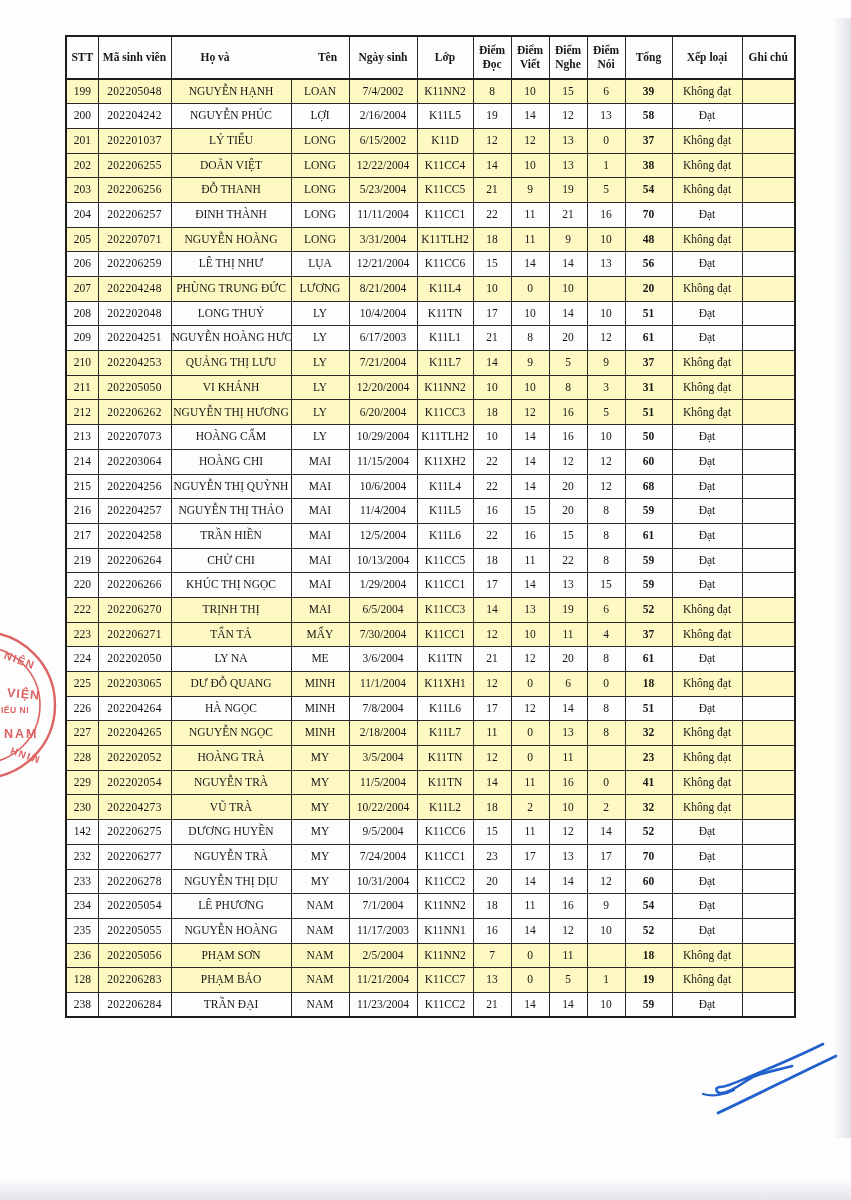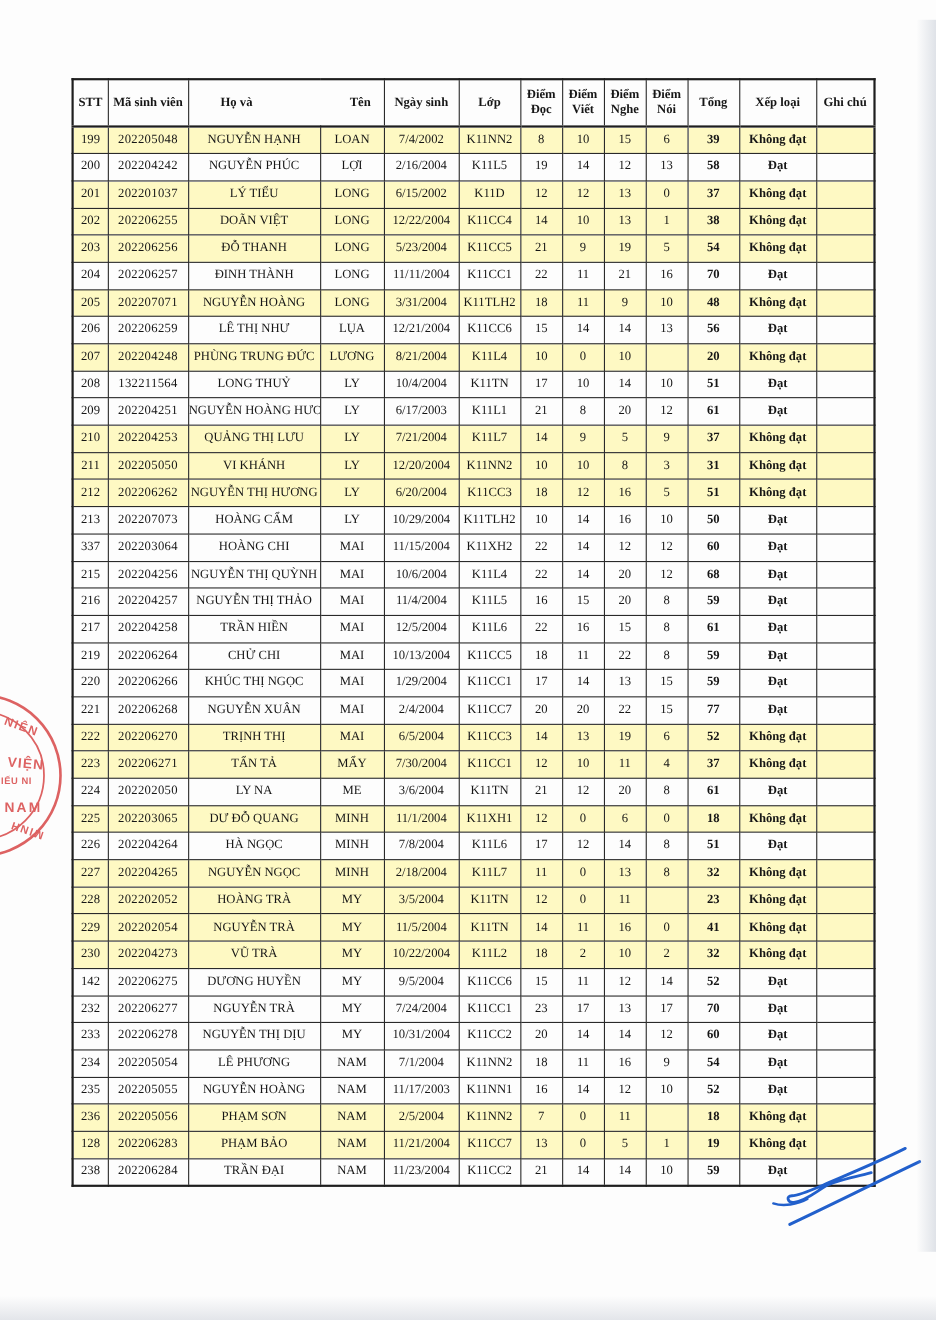--- a/index.html
+++ b/index.html
@@ -21,21 +21,20 @@
     position:absolute;left:0;bottom:0;width:100%;height:22px;
     background:linear-gradient(to bottom, rgba(195,200,210,0), rgba(195,200,210,0.45));
     pointer-events:none;
   }
   table#score-table{
     position:absolute;left:65px;top:35px;
     width:729px;
     border-collapse:collapse;
     table-layout:fixed;
     border:2px solid #1e1e1e;
-    margin-top:36px;
   }
   #score-table th, #score-table td{
     border:1px solid #2a2a2a;
     padding:0;
     overflow:hidden;
     white-space:nowrap;
     text-align:center;
     vertical-align:middle;
     font-size:11.5px;
     line-height:1.18;
@@ -49,21 +48,21 @@
   }
   #score-table tbody tr{height:24.7px;}
   #score-table tbody tr.shaded{background:#fef9c3;}
   .th-name-wrap{display:flex;width:100%;gap:48px;}
   .th-name-wrap span:first-child{width:120px;text-align:center;}
   .th-name-wrap span:last-child{width:58px;text-align:center;}
   td.c-ho_va{border-right:none;text-align:left;padding-left:4px;}
   td.c-ten{border-left:none;text-align:left;padding-left:5px;}
   td.c-ma_sv{letter-spacing:0.3px;}
   td.c-tong{font-weight:bold;}
-  td.c-xep_loai{font-weight:bold;font-size:10.8px;}
+  td.c-xep_loai{font-weight:normal;font-size:10.8px;}
   #stamp{position:absolute;left:0;top:626px;pointer-events:none;opacity:0.85;}
   #signature{position:absolute;left:688px;top:1032px;pointer-events:none;}
 </style>
 </head>
 <body>
 
 <div id="page">
 
   <table id="score-table">
     <colgroup>
@@ -233,21 +232,21 @@
           <td class="c-diem_doc">10</td>
           <td class="c-diem_viet">0</td>
           <td class="c-diem_nghe">10</td>
           <td class="c-diem_noi"></td>
           <td class="c-tong">20</td>
           <td class="c-xep_loai">Không đạt</td>
           <td class="c-ghi_chu"></td>
         </tr>
         <tr>
           <td class="c-stt">208</td>
-          <td class="c-ma_sv">132211564</td>
+          <td class="c-ma_sv">202202048</td>
           <td class="c-ho_va">LONG THUỶ</td>
           <td class="c-ten">LY</td>
           <td class="c-ngay_sinh">10/4/2004</td>
           <td class="c-lop">K11TN</td>
           <td class="c-diem_doc">17</td>
           <td class="c-diem_viet">10</td>
           <td class="c-diem_nghe">14</td>
           <td class="c-diem_noi">10</td>
           <td class="c-tong">51</td>
           <td class="c-xep_loai">Đạt</td>
@@ -322,21 +321,21 @@
           <td class="c-lop">K11TLH2</td>
           <td class="c-diem_doc">10</td>
           <td class="c-diem_viet">14</td>
           <td class="c-diem_nghe">16</td>
           <td class="c-diem_noi">10</td>
           <td class="c-tong">50</td>
           <td class="c-xep_loai">Đạt</td>
           <td class="c-ghi_chu"></td>
         </tr>
         <tr>
-          <td class="c-stt">337</td>
+          <td class="c-stt">214</td>
           <td class="c-ma_sv">202203064</td>
           <td class="c-ho_va">HOÀNG CHI</td>
           <td class="c-ten">MAI</td>
           <td class="c-ngay_sinh">11/15/2004</td>
           <td class="c-lop">K11XH2</td>
           <td class="c-diem_doc">22</td>
           <td class="c-diem_viet">14</td>
           <td class="c-diem_nghe">12</td>
           <td class="c-diem_noi">12</td>
           <td class="c-tong">60</td>
@@ -408,35 +407,20 @@
           <td class="c-ma_sv">202206266</td>
           <td class="c-ho_va">KHÚC THỊ NGỌC</td>
           <td class="c-ten">MAI</td>
           <td class="c-ngay_sinh">1/29/2004</td>
           <td class="c-lop">K11CC1</td>
           <td class="c-diem_doc">17</td>
           <td class="c-diem_viet">14</td>
           <td class="c-diem_nghe">13</td>
           <td class="c-diem_noi">15</td>
           <td class="c-tong">59</td>
-          <td class="c-xep_loai">Đạt</td>
-          <td class="c-ghi_chu"></td>
-        </tr>
-        <tr>
-          <td class="c-stt">221</td>
-          <td class="c-ma_sv">202206268</td>
-          <td class="c-ho_va">NGUYỄN XUÂN</td>
-          <td class="c-ten">MAI</td>
-          <td class="c-ngay_sinh">2/4/2004</td>
-          <td class="c-lop">K11CC7</td>
-          <td class="c-diem_doc">20</td>
-          <td class="c-diem_viet">20</td>
-          <td class="c-diem_nghe">22</td>
-          <td class="c-diem_noi">15</td>
-          <td class="c-tong">77</td>
           <td class="c-xep_loai">Đạt</td>
           <td class="c-ghi_chu"></td>
         </tr>
         <tr class="shaded">
           <td class="c-stt">222</td>
           <td class="c-ma_sv">202206270</td>
           <td class="c-ho_va">TRỊNH THỊ</td>
           <td class="c-ten">MAI</td>
           <td class="c-ngay_sinh">6/5/2004</td>
           <td class="c-lop">K11CC3</td>

